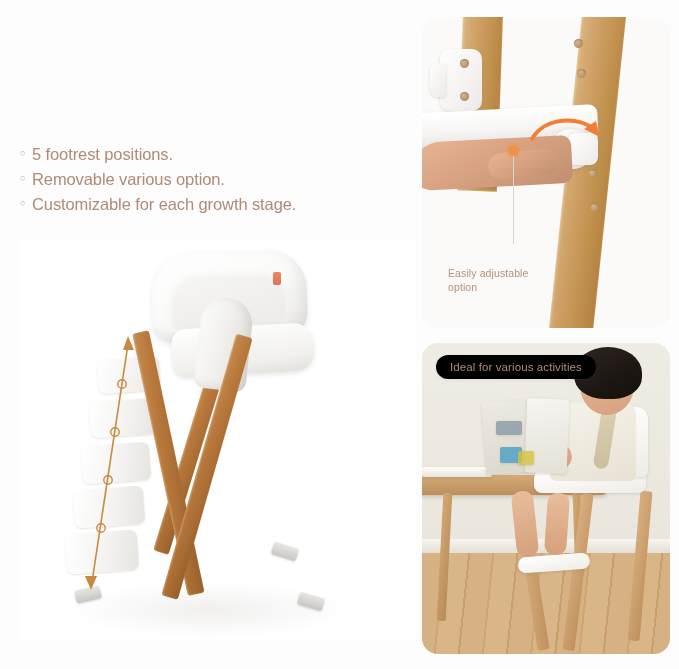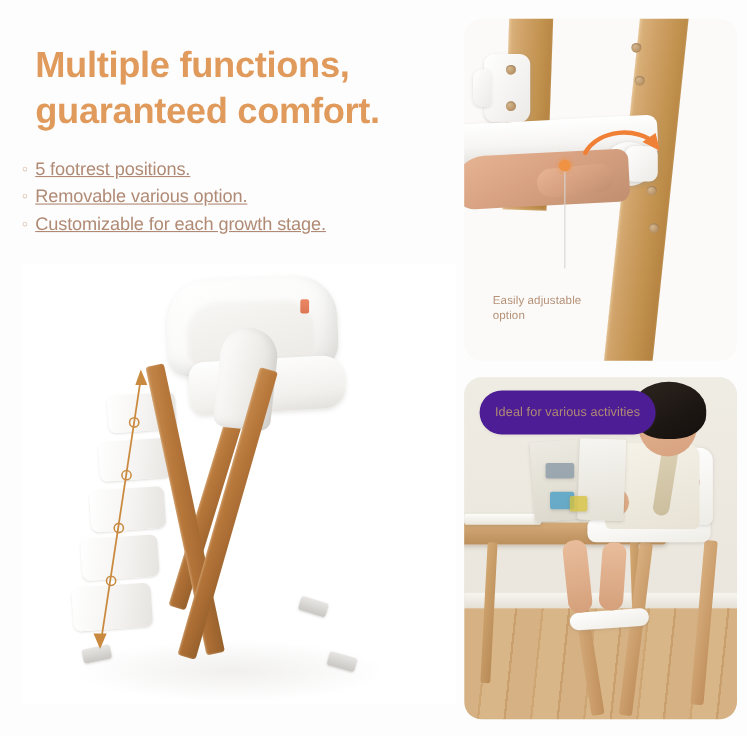--- a/index.html
+++ b/index.html
@@ -25,21 +25,21 @@
   .bullet{
     display:flex;align-items:flex-start;
     font-size:16.5px;line-height:1.46;
     color:#b08a74;letter-spacing:-0.1px;
     margin-bottom:1px;
   }
   .bullet .mark{
     flex:0 0 auto;width:12px;margin-top:7px;
     font-size:9px;line-height:1;color:#c9a58c;
   }
-  .bullet .txt{flex:1 1 auto;text-decoration:underline;}
+  .bullet .txt{flex:1 1 auto;}
 
   
   .panel{position:absolute;overflow:hidden;border-radius:16px;}
   #panel-adjust{left:422px;top:17px;width:248px;height:311px;background:#fbfaf8;}
   #panel-life{left:422px;top:343px;width:248px;height:311px;background:#efece4;}
 
   
   #chair-photo{
     position:absolute;left:20px;top:240px;width:395px;height:400px;
     background:
@@ -133,22 +133,22 @@
   }
   .leader{position:absolute;width:1px;background:#d8d5d0;}
   .dot-marker{
     position:absolute;width:11px;height:11px;border-radius:50%;
     background:#ef9244;box-shadow:0 0 0 3px rgba(239,146,68,.18);
   }
 
   
   .pill{
     position:absolute;display:flex;align-items:center;justify-content:center;
-    background:#4c1d95;border-radius:20px;
-    padding:0 14px;height:40px;
+    background:#000000;border-radius:20px;
+    padding:0 14px;height:24px;
     font-size:11.5px;color:#b08a74;letter-spacing:.1px;
     box-shadow:0 1px 3px rgba(120,115,110,.12);
   }
   .wall{position:absolute;left:0;top:0;width:248px;height:205px;background:linear-gradient(180deg,#efece4 0%,#eae6dd 100%);}
   .baseboard{position:absolute;left:0;top:196px;width:248px;height:14px;background:linear-gradient(180deg,#f7f5f0,#e4e0d6);}
   .floor{position:absolute;left:0;top:210px;width:248px;height:101px;
     background:repeating-linear-gradient(96deg,#d6b183 0 22px,#cda674 22px 24px,#d9b687 24px 46px,#c99f6d 46px 48px);}
   .desk-top{position:absolute;background:linear-gradient(180deg,#d5ab79,#bc8f5c);border-radius:4px;box-shadow:0 2px 4px rgba(110,85,55,.25);}
   .desk-leg{position:absolute;background:linear-gradient(95deg,#d3a973,#b88a57);border-radius:2px;}
   .boy-head{position:absolute;background:linear-gradient(160deg,#e7b897,#d6a17e);border-radius:50%;}
@@ -160,24 +160,20 @@
   .book{position:absolute;border-radius:2px;box-shadow:0 1px 3px rgba(110,100,85,.25);}
   .chair-white{position:absolute;background:linear-gradient(170deg,#ffffff,#eeece6);border-radius:8px;box-shadow:0 1px 3px rgba(130,125,115,.25);}
   .chair-leg2{position:absolute;background:linear-gradient(95deg,#d9b081,#c0905c);border-radius:3px;}
   .label-strip{position:absolute;background:linear-gradient(90deg,#c4674a,#b15a3f);border-radius:2px;opacity:.85;}
 </style>
 </head>
 <body>
 
 <div class="stage">
 
-  <div class="headline">
-    <span>Multiple functions,</span>
-    <span>guaranteed comfort.</span>
-  </div>
 
   <div class="bullets">
     <div class="bullet">
       <span class="mark">○</span>
       <span class="txt">5 footrest positions.</span>
     </div>
     <div class="bullet">
       <span class="mark">○</span>
       <span class="txt">Removable various option.</span>
     </div>

